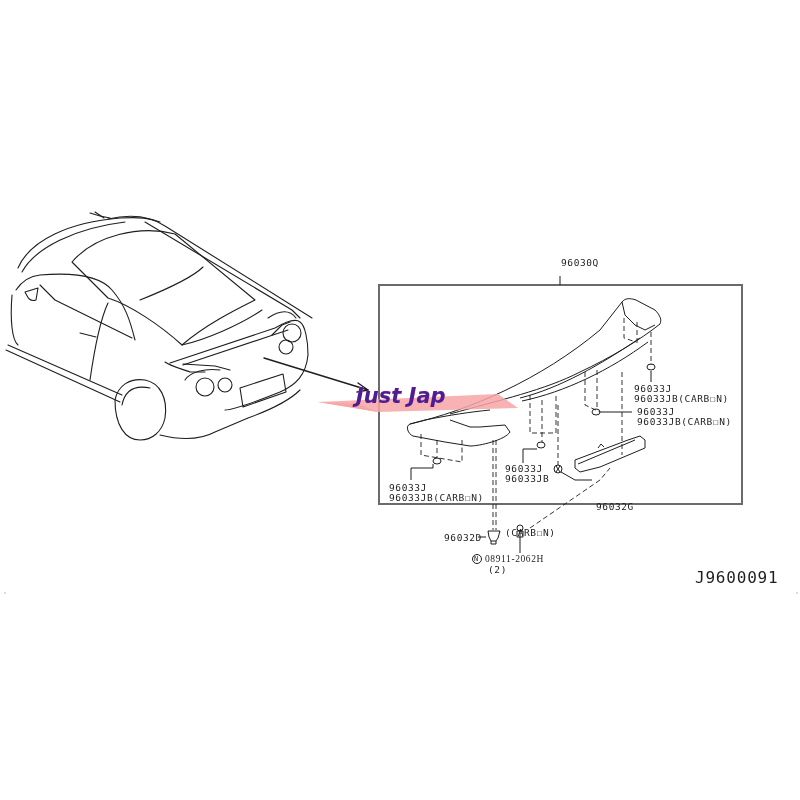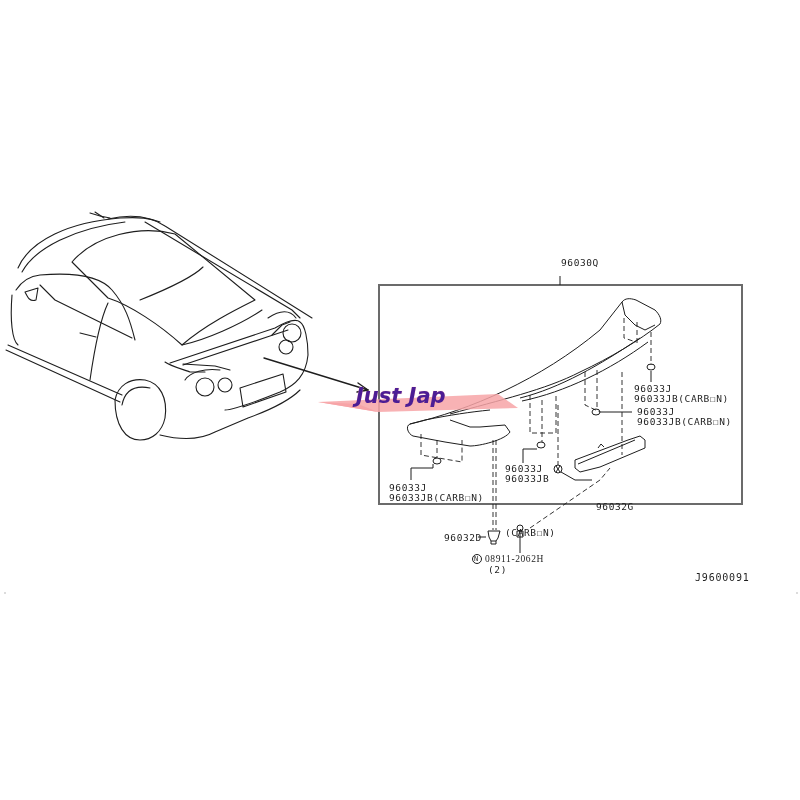--- a/index.html
+++ b/index.html
@@ -2,21 +2,21 @@
 <html><head>
 <meta charset="utf-8">
 <style>
   html, body { margin: 0; padding: 0; background: #ffffff; }
   body { width: 800px; height: 800px; position: relative; overflow: hidden;
          font-family: "DejaVu Sans Mono", monospace; }
   .canvas { position: absolute; left: 0; top: 0; width: 800px; height: 800px; }
   .lbl { position: absolute; font-family: "DejaVu Sans Mono", monospace;
          font-size: 9.5px; line-height: 11px; color: #1e1e1e; letter-spacing: 0.6px;
          white-space: pre; }
-  .diag-id { font-size: 10px; letter-spacing: 0.8px; }
+  .diag-id { font-size: 16px; letter-spacing: 0.8px; }
   .watermark { position: absolute; left: 318px; top: 382px; width: 200px; height: 34px; }
   .wm-text { position: absolute; left: 38px; top: 2px; font-family: "DejaVu Sans", sans-serif;
              font-style: italic; font-weight: bold; font-size: 21px; color: #4c1d95;
              -webkit-text-stroke: 0px; letter-spacing: 0px; text-shadow: 0 0 1px #f7a4a7; }
 </style>
 </head>
 <body>
 
 <div class="canvas">
   <svg width="800" height="800" viewBox="0 0 800 800" xmlns="http://www.w3.org/2000/svg">

